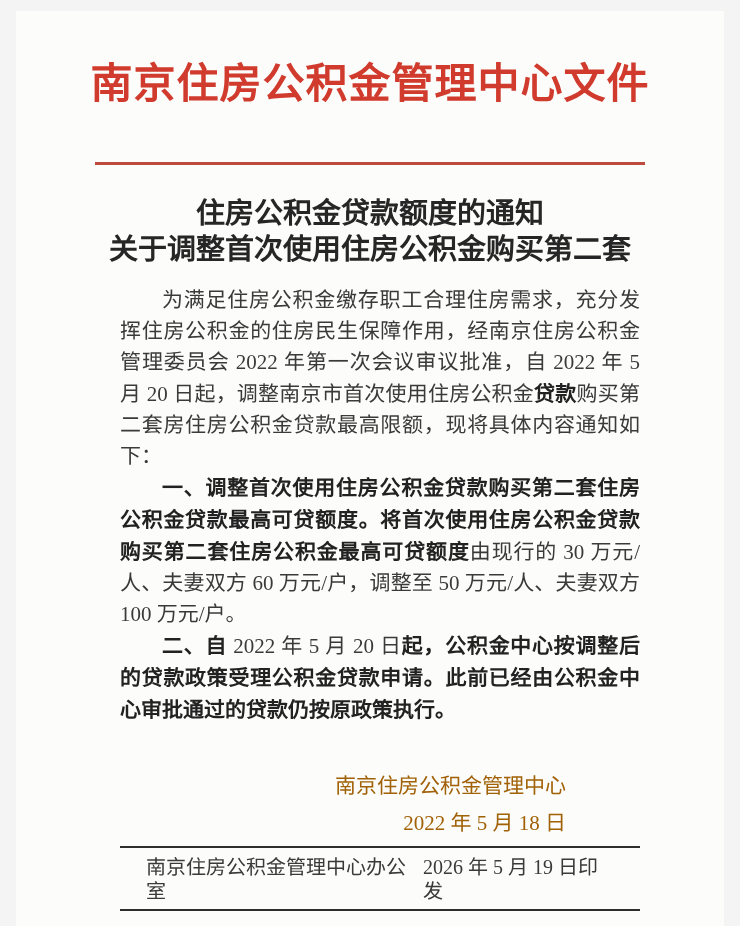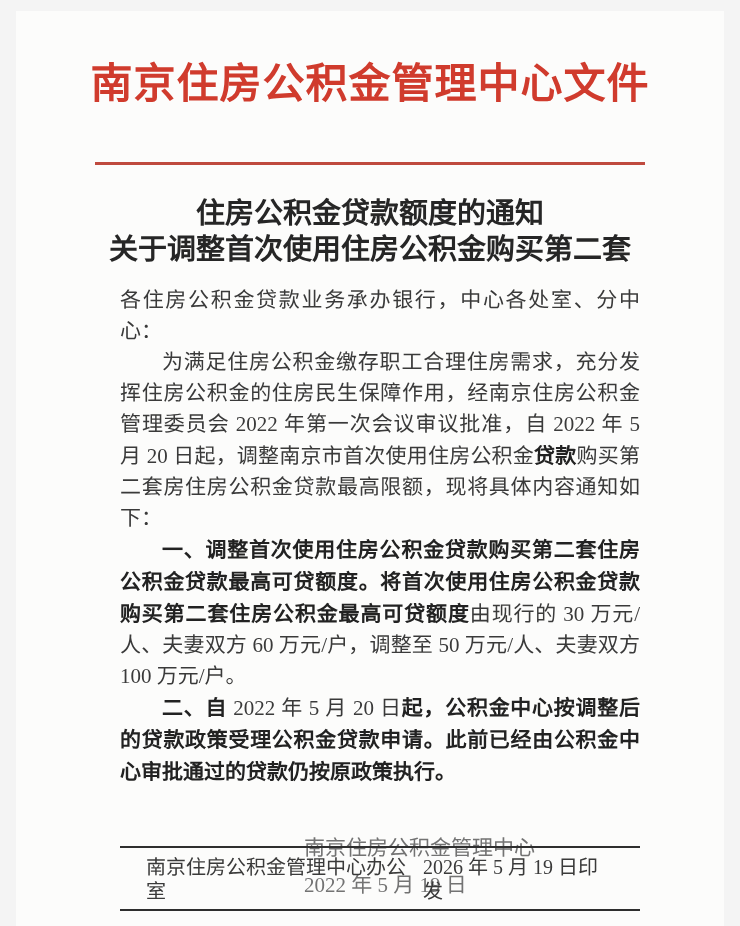--- a/index.html
+++ b/index.html
@@ -66,24 +66,24 @@
   .hei {
     font-family: "Liberation Sans", sans-serif;
     font-weight: 700;
     color: #222;
   }
 
   
   .signature {
     width: 262px;
     margin: 42px 158px 0 auto;
-    text-align: left;
+    text-align: right;
     font-size: 21px;
     line-height: 37px;
-    color: #737373;
+    color: #a16207;
   }
 
   
   .footer {
     position: absolute;
     left: 104px;
     right: 84px;
     bottom: 26px;
   }
   .footer-line { height: 2px; background: #2e2e2e; }
@@ -106,32 +106,31 @@
 
   <div class="red-divider"></div>
 
   <div class="doc-title">
     <div>住房公积金贷款额度的通知</div>
     <div>关于调整首次使用住房公积金购买第二套</div>
   </div>
 
   <div class="body-text">
 
-    <p><span>各住房公积金贷款业务承办银行，中心各处室、分中心：</span></p>
 
     <p class="indent"><span>为满足住房公积金缴存职工合理住房需求，充分发挥住房公积金的住房民生保障作用，经南京住房公积金管理委员会 2022 年第一次会议审议批准，自 2022 年 5 月 20 日起，调整南京市首次使用住房公积金</span><span class="hei">贷款</span><span>购买第二套房住房公积金贷款最高限额，现将具体内容通知如下：</span></p>
 
     <p class="indent"><span class="hei">一、调整首次使用住房公积金贷款购买第二套住房公积金贷款最高可贷额度。将首次使用住房公积金贷款购买第二套住房公积金最高可贷额度</span><span>由现行的 30 万元/人、夫妻双方 60 万元/户，调整至 50 万元/人、夫妻双方 100 万元/户。</span></p>
 
     <p class="indent"><span class="hei">二、自</span><span> 2022 年 5 月 20 日</span><span class="hei">起，公积金中心按调整后的贷款政策受理公积金贷款申请。此前已经由公积金中心审批通过的贷款仍按原政策执行。</span></p>
   </div>
 
   <div class="signature">
     <div>南京住房公积金管理中心</div>
-    <div>2022 年 5 月 19 日</div>
+    <div>2022 年 5 月 18 日</div>
   </div>
 
   <div class="footer">
     <div class="footer-line"></div>
     <div class="footer-row">
       <span>南京住房公积金管理中心办公室</span>
       <span>2026 年 5 月 19 日印发</span>
     </div>
     <div class="footer-line"></div>
   </div>

